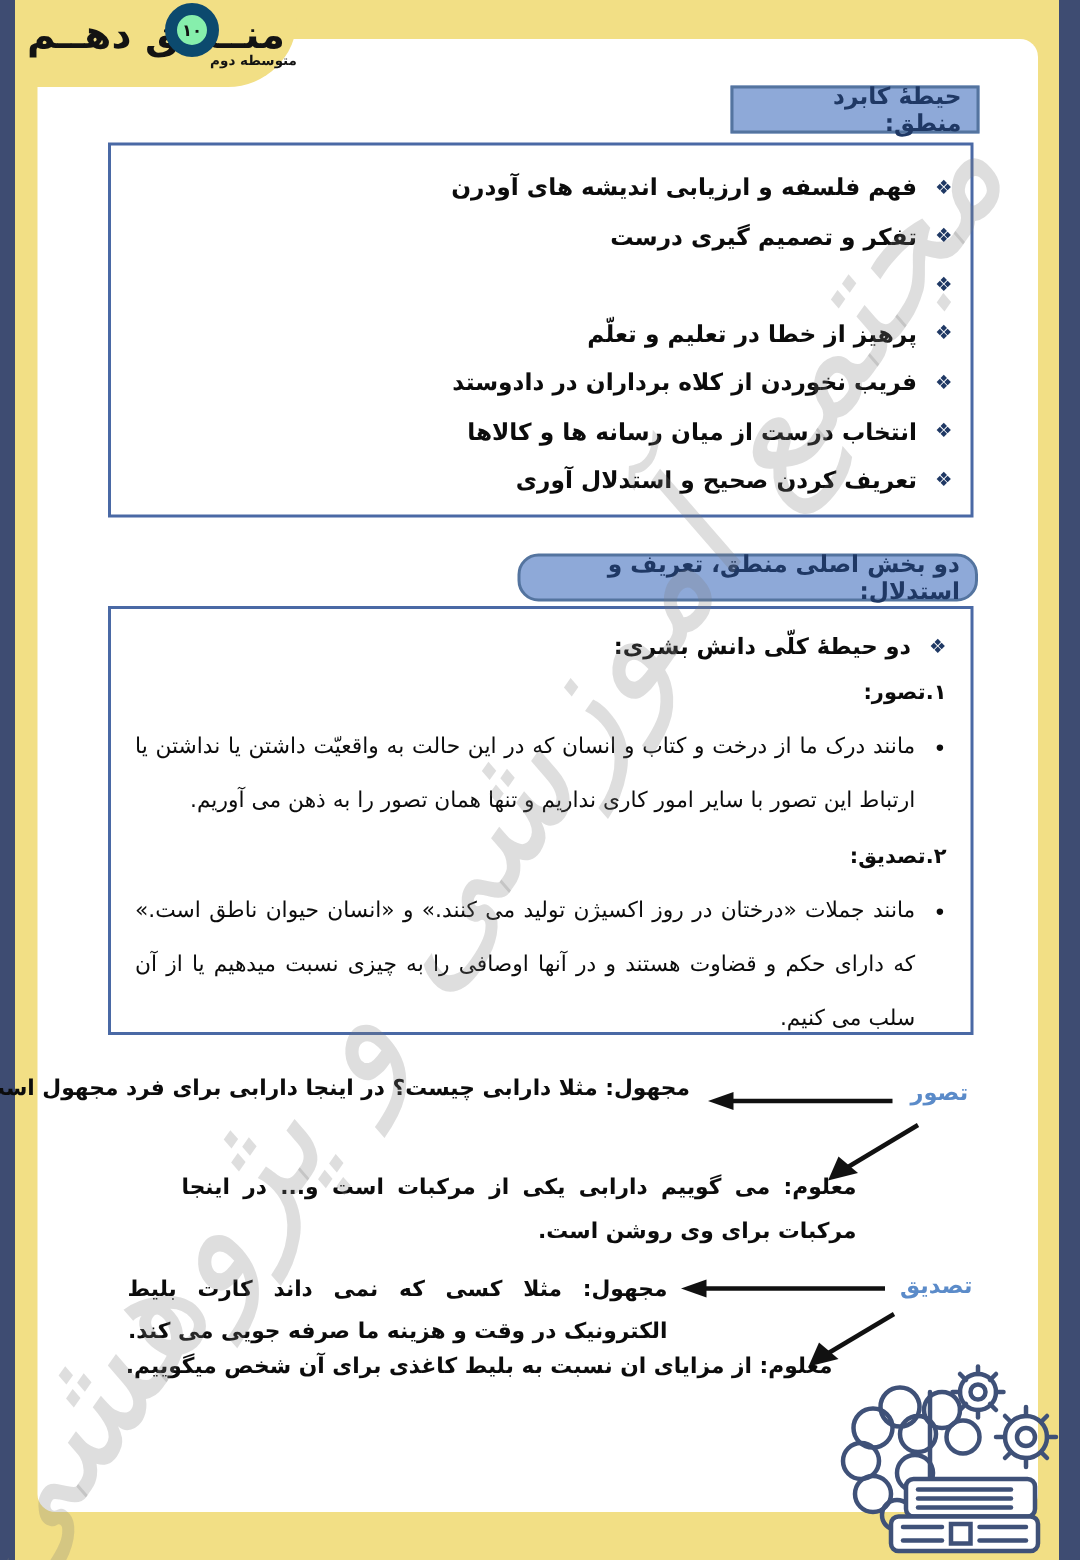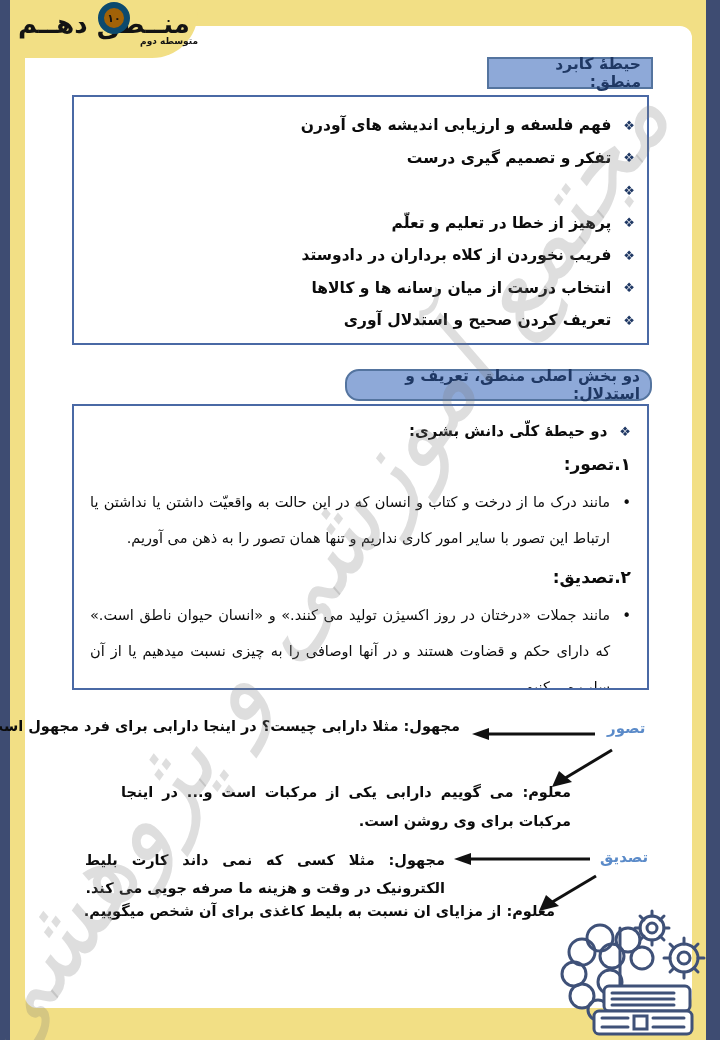--- a/index.html
+++ b/index.html
@@ -9,38 +9,38 @@
     font-family:"DejaVu Sans","Liberation Sans",sans-serif;
   }
   .navy-strip-left{position:absolute;left:0;top:0;width:10px;height:1040px;background:#3E4C72;}
   .navy-strip-right{position:absolute;left:706px;top:0;width:14px;height:1040px;background:#3E4C72;}
   .yellow-frame{position:absolute;left:10px;top:0;width:696px;height:1040px;background:#F2DF85;}
   .page{position:absolute;left:25px;top:26px;width:667px;height:982px;background:#ffffff;border-radius:12px;}
   
   .logo-tab{position:absolute;left:10px;top:0;width:188px;height:58px;background:#F2DF85;
     border-bottom-right-radius:46px;z-index:6;direction:rtl;}
   .logo-title{font-weight:bold;font-size:26px;color:#131313;text-align:center;margin-top:9px;letter-spacing:-1px;}
-  .logo-badge{position:absolute;top:2px;left:88px;width:20px;height:20px;border:6px solid #0c4a6e;border-radius:50%;
-    background:#a16207;font-size:11px;font-weight:bold;color:#131313;display:flex;align-items:center;justify-content:center;}
+  .logo-badge{position:absolute;top:2px;left:100px;width:20px;height:20px;border:8px solid #0c4a6e;border-radius:50%;
+    background:#86efac;font-size:11px;font-weight:bold;color:#131313;display:flex;align-items:center;justify-content:center;}
   .logo-sub{font-size:9px;font-weight:bold;color:#131313;text-align:right;margin-top:-3px;}
   
   .hdr{position:absolute;box-sizing:border-box;height:32px;background:#8EA9D8;border:2px solid #54749F;
     color:#1F3864;font-weight:bold;font-size:15.5px;direction:rtl;display:flex;align-items:center;
     padding:6px 10px;z-index:2;}
   .hdr1{left:487px;top:57px;width:166px;}
   .hdr2{left:345px;top:369px;width:307px;border-radius:14px;}
   
   .cbox{position:absolute;box-sizing:border-box;background:#ffffff;border:2px solid #4A69A5;direction:rtl;z-index:2;}
   .box1{left:72px;top:95px;width:577px;height:250px;padding:10px 12px;}
   .box2{left:72px;top:404px;width:577px;height:286px;padding:12px 16px;overflow:hidden;}
   .diamond-list{list-style:none;margin:2px 0 0 0;padding:0;}
   .diamond-list li{display:flex;align-items:center;gap:12px;height:32.5px;font-size:15.5px;font-weight:700;color:#0c0c0c;}
   .marker{color:#1F3864;font-size:13px;flex:0 0 auto;}
   .b2-head{display:flex;align-items:center;gap:12px;font-size:15px;font-weight:700;color:#0c0c0c;margin:4px 0 14px;}
-  .b2-num{font-size:17px;font-weight:700;color:#0c0c0c;margin:10px 0 10px;}
+  .b2-num{font-size:14px;font-weight:700;color:#0c0c0c;margin:10px 0 10px;}
   .b2-item{display:flex;gap:12px;margin:2px 0;}
   .b2-item .marker{font-size:15px;color:#0c0c0c;margin-top:10px;}
   .b2-item p{margin:0;font-size:14.5px;font-weight:400;color:#0c0c0c;line-height:2.5;text-align:justify;}
   
   .ann-label{position:absolute;color:#5B8BC9;font-weight:700;font-size:15px;direction:rtl;z-index:2;}
   .lbl1{left:607px;top:719px;}
   .lbl2{left:600px;top:848px;}
   .ann-text{position:absolute;direction:rtl;color:#0c0c0c;font-size:14.5px;font-weight:600;z-index:2;}
   .ann-prefix{font-weight:800;}
   .ann1{left:85px;top:718px;width:375px;white-space:nowrap;text-align:right;}

